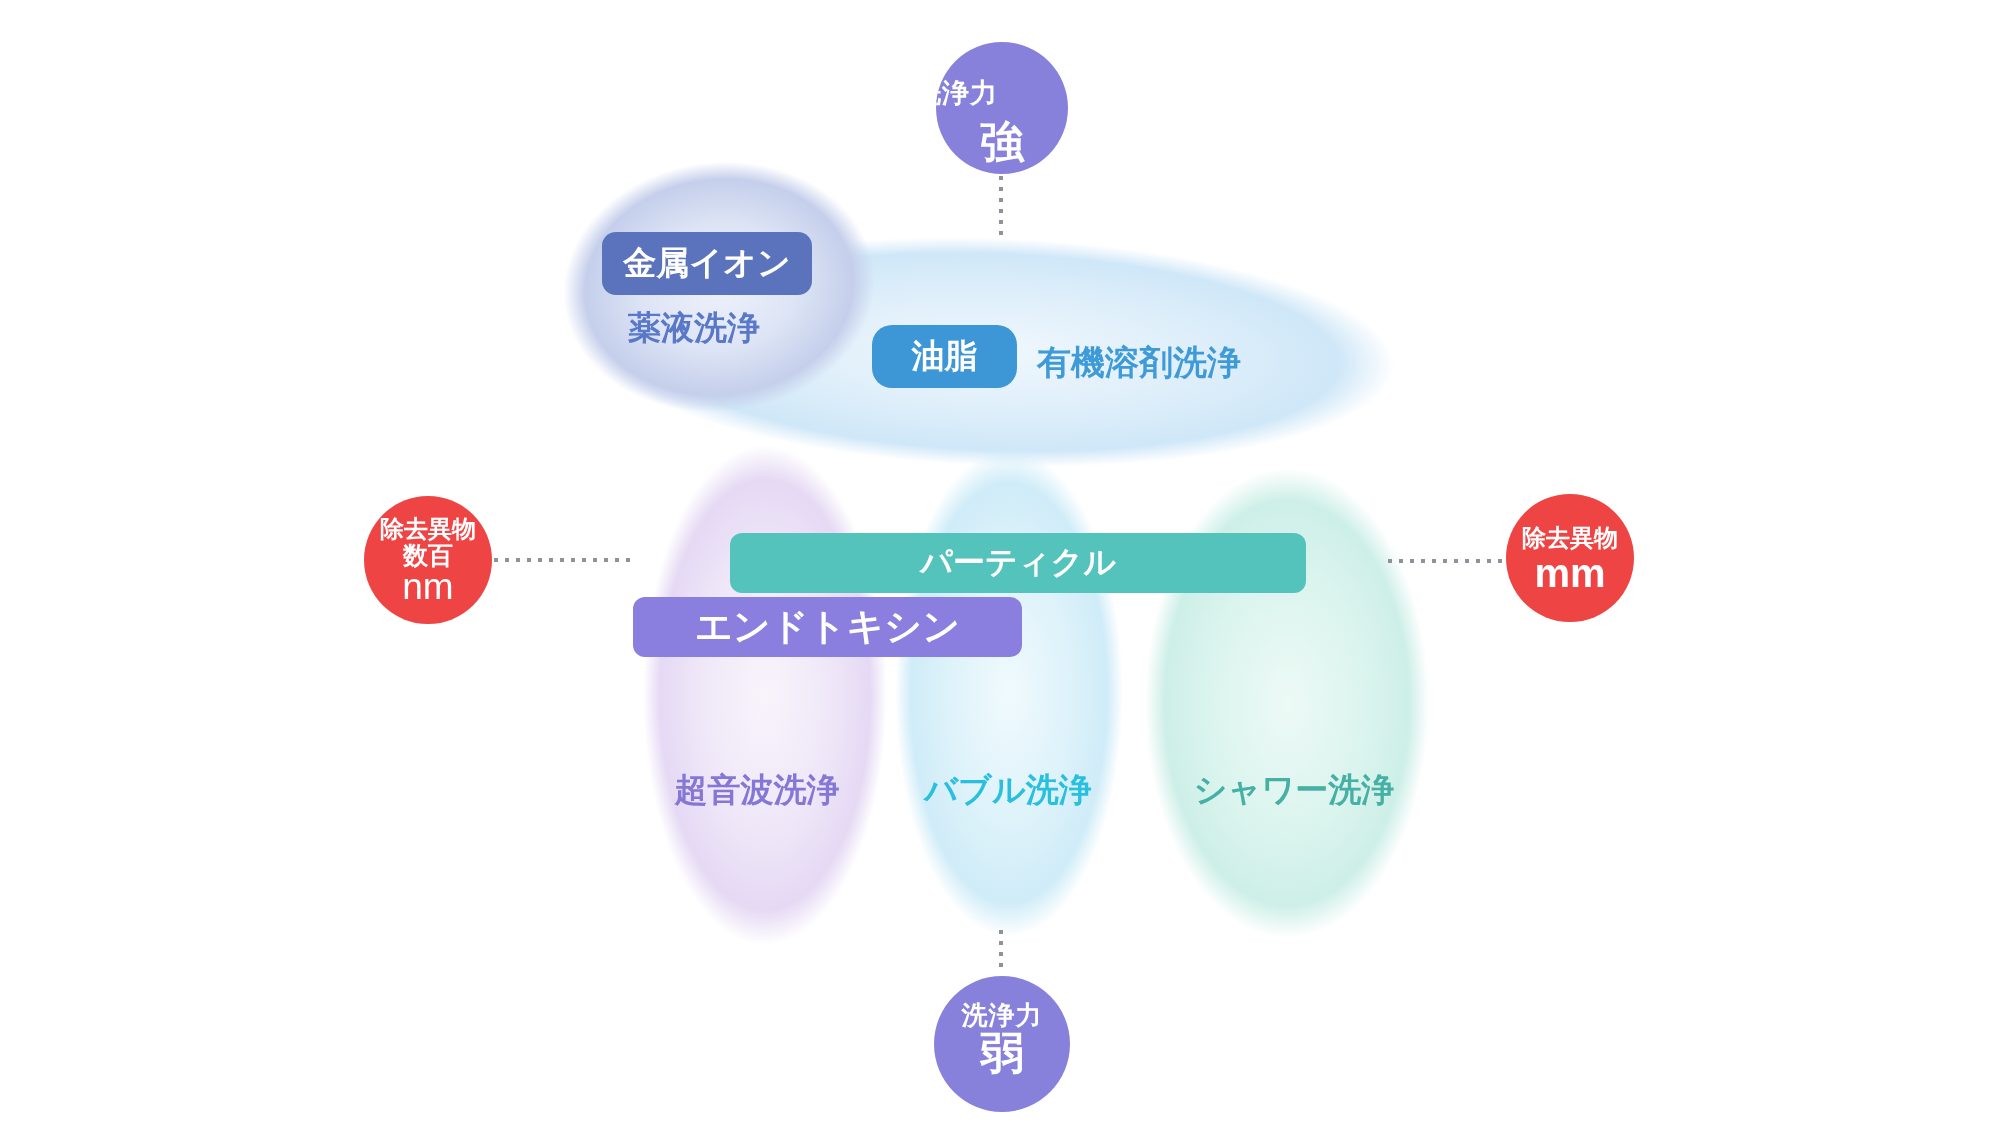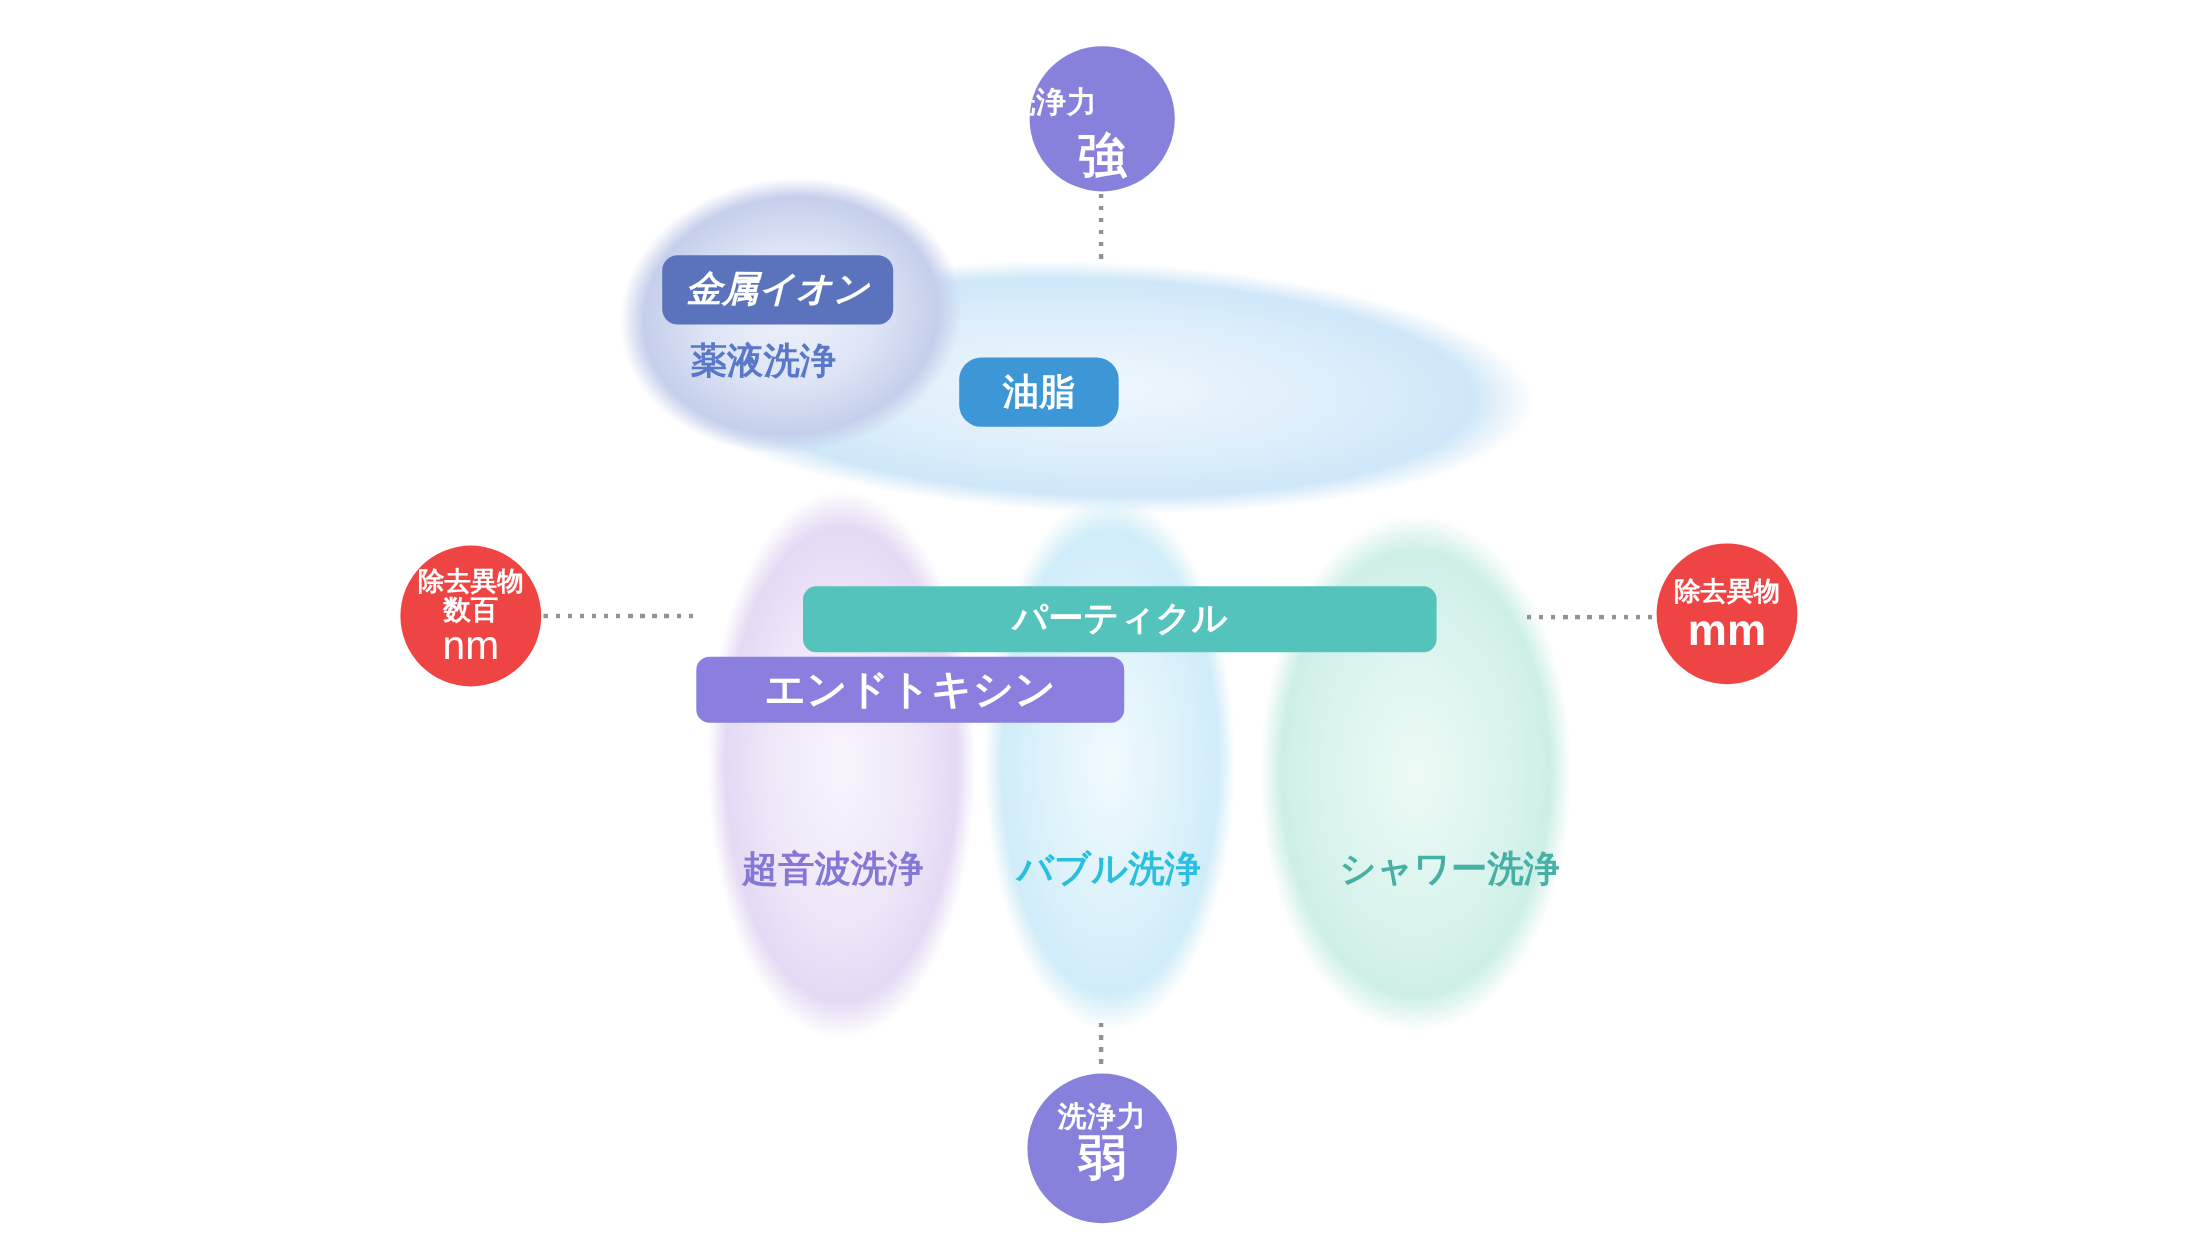--- a/index.html
+++ b/index.html
@@ -54,31 +54,31 @@
   .c-left .lab{font-size:24px;line-height:27px;}
   .c-left .sub{font-size:25px;line-height:27px;}
   .c-left .val{font-size:37px;line-height:36px;font-weight:400;}
   .c-right{left:1506px;top:494px;width:128px;height:128px;display:flex;flex-direction:column;
     align-items:center;justify-content:center;}
   .c-right .lab{font-size:24px;line-height:30px;}
   .c-right .val{font-size:40px;line-height:40px;font-weight:800;}
   
   .tag{position:absolute;display:flex;align-items:center;justify-content:center;
     color:#ffffff;z-index:6;}
-  .tag.metal{left:602px;top:232px;width:210px;height:63px;border-radius:14px;background:#5a73bc;font-size:33px;font-style:italic;}
+  .tag.metal{left:602px;top:232px;width:210px;height:63px;border-radius:14px;background:#5a73bc;font-size:33px;}
   .tag.oil{left:872px;top:325px;width:145px;height:63px;border-radius:20px;background:#3d96d6;font-size:33px;}
   .tag.particle{left:730px;top:533px;width:576px;height:60px;border-radius:12px;background:#54c3bc;font-size:32px;z-index:5;}
   .tag.endotoxin{left:633px;top:597px;width:389px;height:60px;border-radius:12px;background:#8a7ede;font-size:37px;z-index:5;}
   
   .method{position:absolute;z-index:6;font-size:33px;white-space:nowrap;}
   .m-chemical{left:544px;top:306px;width:300px;text-align:center;color:#5a78c8;}
   .m-organic{left:1037px;top:340px;color:#3f9bd8;font-size:34px;}
   .m-ultrasonic{left:607px;top:768px;width:300px;text-align:center;color:#8577d6;font-family:Liberation Mono, monospace;}
   .m-bubble{left:858px;top:768px;width:300px;text-align:center;color:#29bfdf;}
-  .m-shower{left:1118px;top:768px;width:300px;text-align:right;color:#45b0a3;}
+  .m-shower{left:1144px;top:768px;width:300px;text-align:center;color:#45b0a3;}
 </style>
 </head>
 <body>
 
 <div class="stage">
 
   <div class="blob organic"></div>
   <div class="blob chemical"></div>
   <div class="blob ultrasonic"></div>
   <div class="blob bubble"></div>
@@ -117,17 +117,18 @@
     <span>油脂</span>
   </div>
   <div class="tag particle">
     <span>パーティクル</span>
   </div>
   <div class="tag endotoxin">
     <span>エンドトキシン</span>
   </div>
 
   <div class="method m-chemical">薬液洗浄</div>
+  <div class="method m-organic">有機溶剤洗浄</div>
   <div class="method m-ultrasonic">超音波洗浄</div>
   <div class="method m-bubble">バブル洗浄</div>
   <div class="method m-shower">シャワー洗浄</div>
 
 </div>
 
 </body></html>

